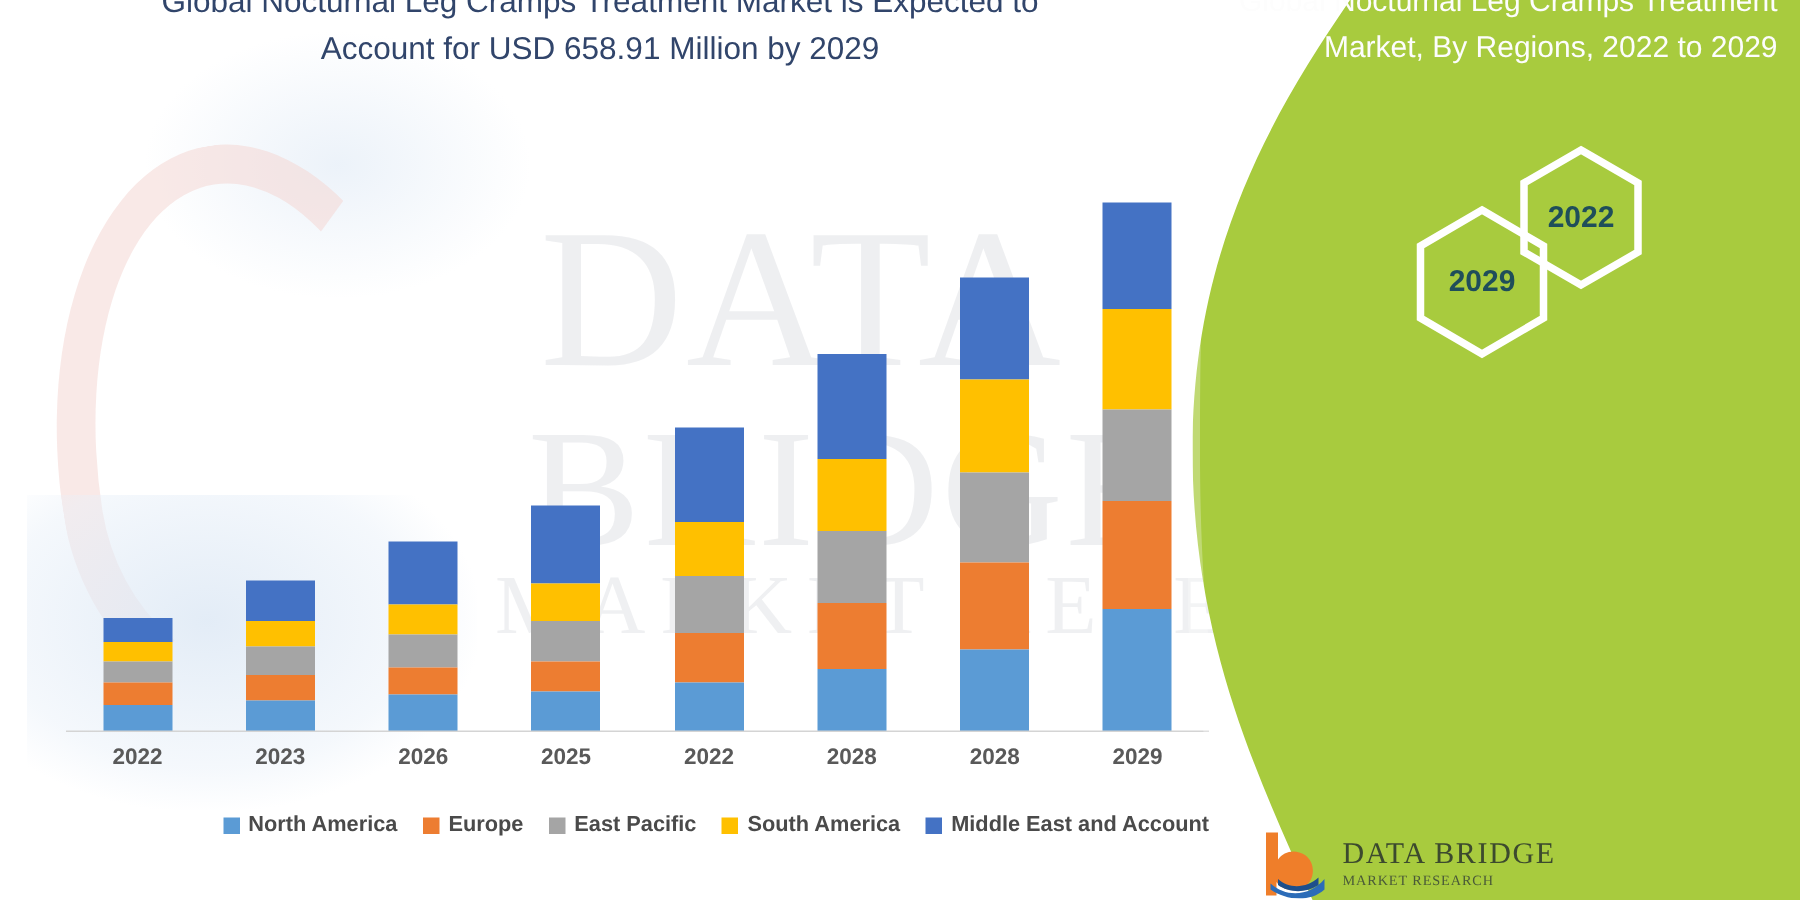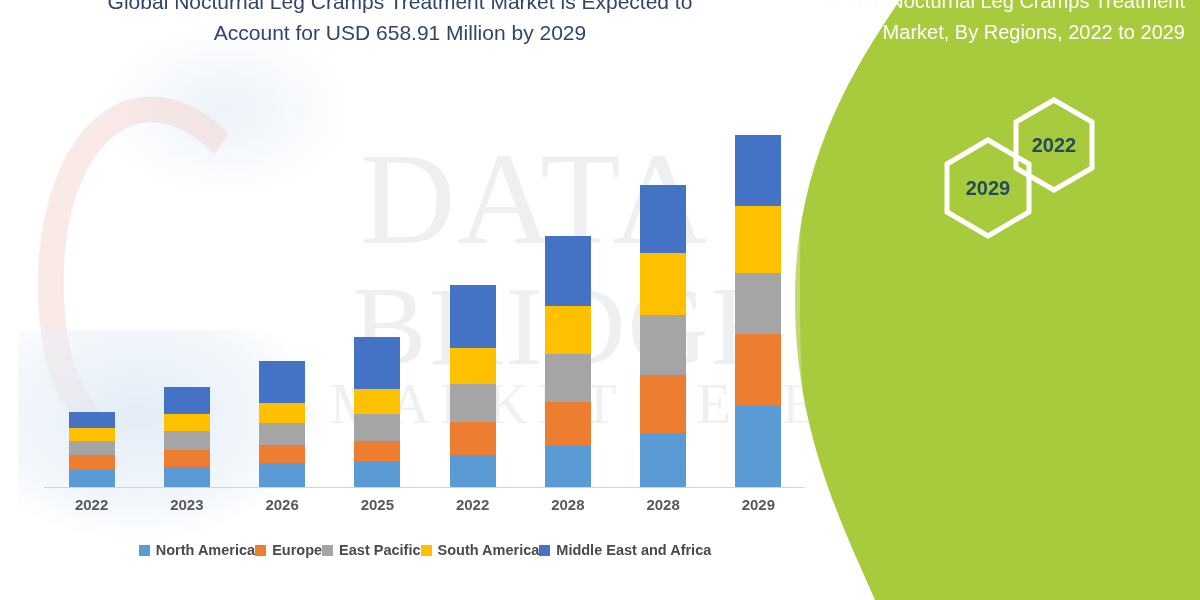--- a/index.html
+++ b/index.html
@@ -40,21 +40,21 @@
   .bar-col{width:46px;display:flex;flex-direction:column;justify-content:flex-end;height:100%;}
   .seg{width:100%;}
 
   
   .xlabels{position:absolute;left:44px;top:496px;width:762px;height:24px;
     display:flex;justify-content:space-around;}
   .xlab{width:46px;text-align:center;font-size:15px;font-weight:bold;color:#595959;}
 
   
   .legend{position:absolute;left:44px;top:538px;width:762px;height:24px;
-    display:flex;align-items:center;justify-content:center;}
+    display:flex;align-items:center;justify-content:flex-end;gap:17px;}
   .leg-item{display:flex;align-items:center;gap:6px;}
   .leg-sw{width:11px;height:11px;display:inline-block;flex:none;}
   .leg-tx{font-size:14.5px;font-weight:bold;color:#4a4a4a;white-space:nowrap;}
 
   
   .green-panel{position:absolute;left:780px;top:0;width:420px;height:600px;overflow:hidden;}
   .green-shape{position:absolute;left:0;top:0;width:420px;height:600px;background:#a8cb3e;
     clip-path:path("M 120 0 L 420 0 L 420 600 L 95 600 C 60 520 15 430 15 300 C 15 170 65 80 120 0 Z");}
   .green-arc{position:absolute;left:12px;top:0;width:40px;height:600px;
     background:#ffffff;opacity:.28;
@@ -179,21 +179,21 @@
       <div class="leg-item">
         <span class="leg-sw" style="background: rgb(165, 165, 165);"></span>
         <span class="leg-tx">East Pacific</span>
       </div>
       <div class="leg-item">
         <span class="leg-sw" style="background: rgb(255, 192, 0);"></span>
         <span class="leg-tx">South America</span>
       </div>
       <div class="leg-item">
         <span class="leg-sw" style="background: rgb(68, 114, 196);"></span>
-        <span class="leg-tx">Middle East and Africa</span>
+        <span class="leg-tx">Middle East and Account</span>
       </div>
     </div>
 
   <div class="green-panel">
     <div class="green-shape"></div>
     <div class="green-arc"></div>
   </div>
 
   <div class="rt-title">Global Nocturnal Leg Cramps Treatment Market, By Regions, 2022 to 2029</div>
 
@@ -205,14 +205,27 @@
   </div>
 
   <div class="hex hex-2029">
     <svg width="100" height="104" viewBox="0 0 100 104">
       <polygon points="50,4 91,28 91,76 50,100 9,76 9,28" fill="none" stroke="#ffffff" stroke-width="5"></polygon>
     </svg>
     <span>2029</span>
   </div>
 
 
+  <div class="logo-wrap">
+    <div class="logo-mark">
+      <svg width="46" height="46" viewBox="0 0 46 46">
+        <path d="M6 2 L14 2 L14 20 C18 14 26 13 32 17 C39 22 39 33 32 38 C26 42 17 41 13 35 L13 44 L6 44 Z" fill="#ef7e2a"></path>
+        <path d="M9 36 C20 46 36 44 45 33 L45 40 C35 49 19 47 9 40 Z" fill="#2b6cb8"></path>
+        <path d="M14 33 C22 40 33 39 41 32 L41 37 C32 43 21 42 14 37 Z" fill="#1d4f8c"></path>
+      </svg>
+    </div>
+    <div class="logo-text">
+      <div class="logo-title">DATA BRIDGE</div>
+      <div class="logo-sub">MARKET RESEARCH</div>
+    </div>
+  </div>
 
 </div>
 
 </body></html>

